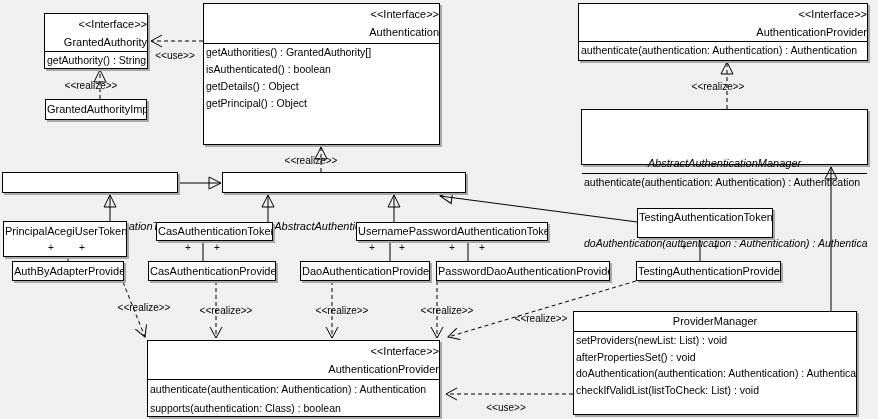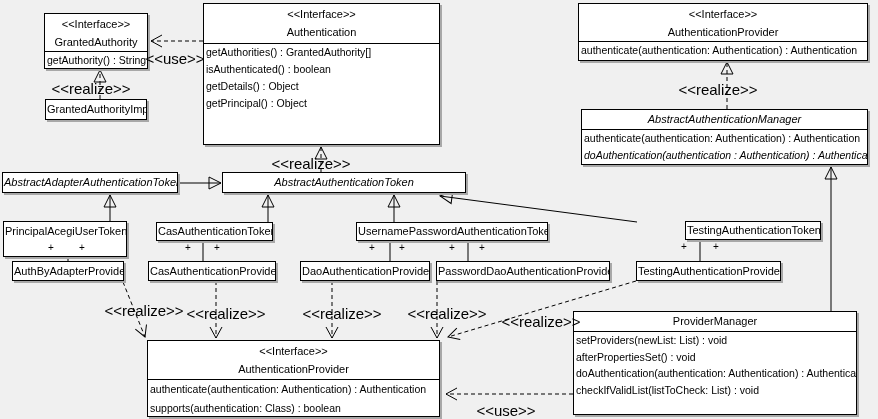--- a/index.html
+++ b/index.html
@@ -3,29 +3,29 @@
 <meta charset="utf-8">
 <style>
   html,body{margin:0;padding:0;}
   .canvas{position:relative;width:878px;height:419px;background:#f0f0f0;
           font-family:"Liberation Sans",sans-serif;color:#000;overflow:hidden;}
   .edges{position:absolute;left:0;top:0;width:878px;height:419px;}
   .edges path,.edges line{stroke:#000;stroke-width:1;fill:none;}
   .dash{stroke-dasharray:4 3;}
   .cls{position:absolute;background:#fff;border:1px solid #000;
        box-shadow:2px 2px 0 #a8a8a8;box-sizing:border-box;font-size:11px;}
-  .hdr{text-align:center;padding-top:1px;}
+  .hdr{text-align:right;padding-top:1px;}
   .hdr div{line-height:18px;white-space:nowrap;overflow:hidden;}
   .meths{border-top:1px solid #000;overflow:hidden;}
   .m{line-height:17px;padding:0 2px;white-space:nowrap;overflow:hidden;font-size:10.5px;}
   .one{line-height:18px;text-align:center;white-space:nowrap;overflow:hidden;padding:0 1px;}
-  .abs{font-style:italic;}
+  .abs{font-style:italic;margin-top:44px;}
   .ap .m{line-height:19px;}
   .pm .m{line-height:16.5px;}
-  .elabel{position:absolute;font-size:15px;white-space:nowrap;transform:translateX(-50%);}
+  .elabel{position:absolute;font-size:10px;white-space:nowrap;transform:translateX(-50%);}
   .plus{position:absolute;font-size:10px;transform:translateX(-50%);}
 </style>
 </head>
 <body>
 
 <div class="canvas">
 
   <svg class="edges" width="878" height="419" viewBox="0 0 878 419">
     <defs>
       <marker id="tri" markerUnits="userSpaceOnUse" markerWidth="14" markerHeight="14" viewBox="0 0 14 14" refX="13" refY="7" orient="auto">
@@ -121,21 +121,21 @@
   </div>
 
   <div class="cls" style="left:156px;top:222px;width:117px;height:19px;">
     <div class="one" style="line-height:17px;">CasAuthenticationToken</div>
   </div>
 
   <div class="cls" style="left:356px;top:222px;width:192px;height:19px;">
     <div class="one" style="line-height:17px;">UsernamePasswordAuthenticationToken</div>
   </div>
 
-  <div class="cls" style="left:637px;top:221px;width:136px;height:19px;margin-left:48px;">
+  <div class="cls" style="left:637px;top:208px;width:136px;height:30px;">
     <div class="one" style="line-height:17px;">TestingAuthenticationToken</div>
   </div>
 
   <div class="cls" style="left:12px;top:261px;width:112px;height:20px;">
     <div class="one">AuthByAdapterProvider</div>
   </div>
 
   <div class="cls" style="left:148px;top:261px;width:128px;height:20px;">
     <div class="one">CasAuthenticationProvider</div>
   </div>

